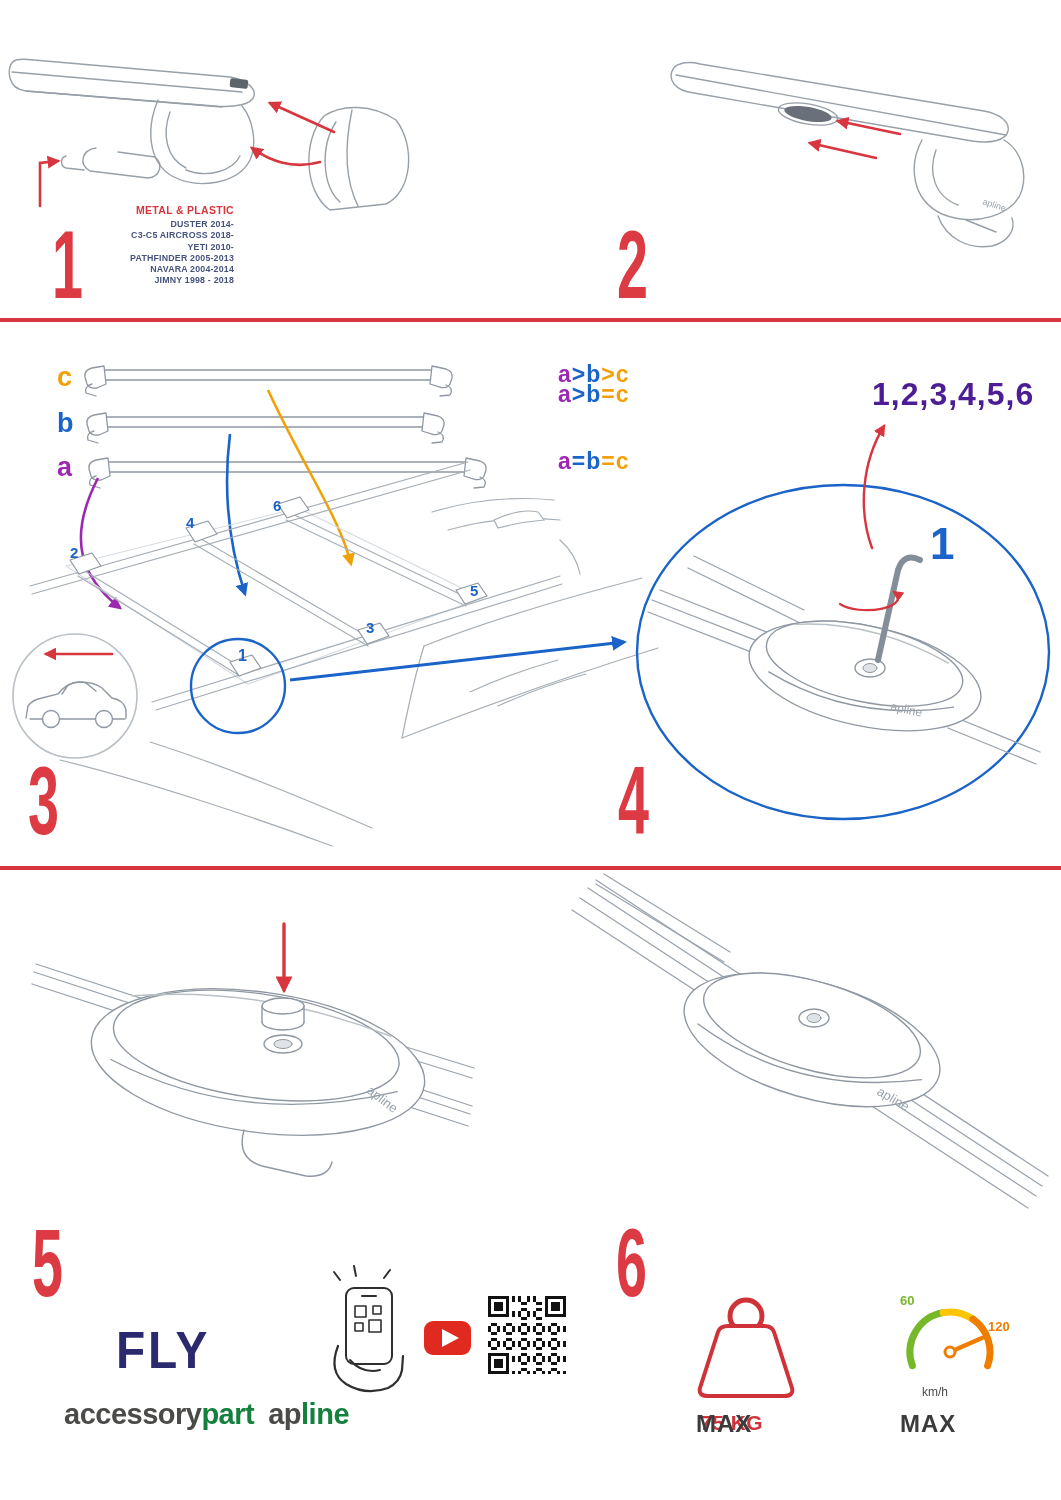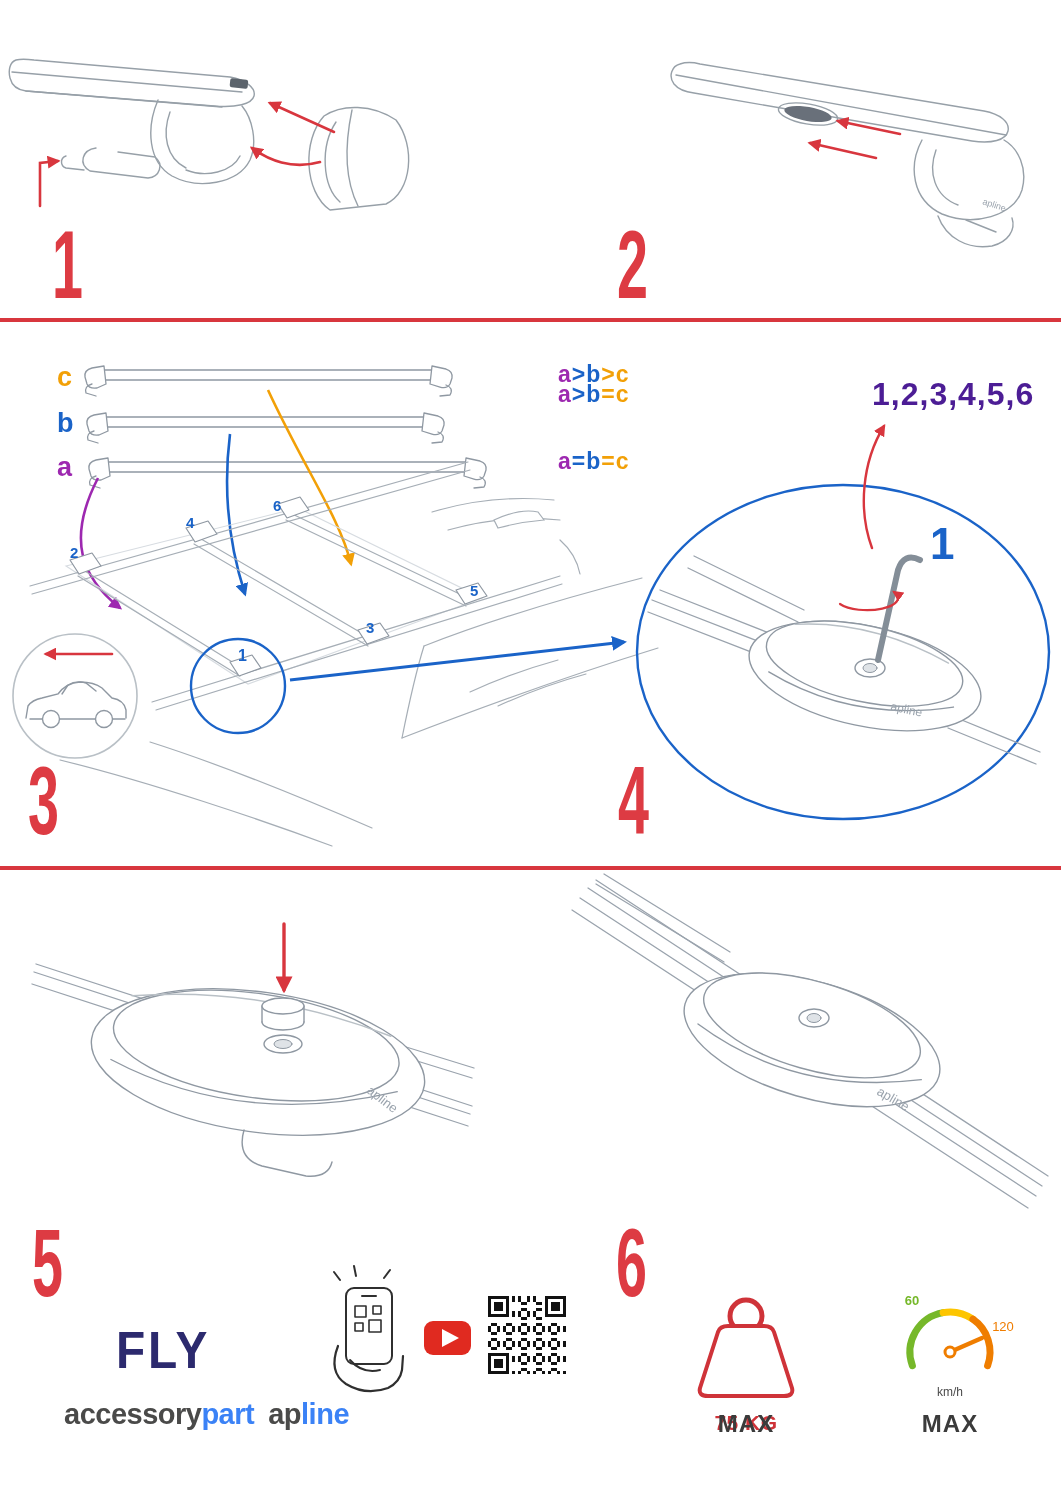--- a/index.html
+++ b/index.html
@@ -13,27 +13,27 @@
   .fitment-list{color:#46527d;font-size:8.8px;font-weight:700;line-height:11.3px;letter-spacing:.2px}
   .bar-label{position:absolute;font-size:27px;font-weight:700;line-height:1}
   .lbl-a{color:#9d28b0}.lbl-b{color:#1a63c8}.lbl-c{color:#f2a007}
   .legend-row{position:absolute;left:558px;font-size:23px;font-weight:700;letter-spacing:1px;line-height:1}
   .p-a{color:#9d28b0}.p-b,.op-b{color:#1a63c8}.p-c,.op-c{color:#f2a007}
   .pos-marker{position:absolute;color:#1a63c8;font-size:15px;font-weight:700;line-height:1}
   .seq{position:absolute;left:872px;top:378px;font-size:32px;font-weight:700;color:#4c1d95;letter-spacing:1px;line-height:1}
   .first-pos{position:absolute;left:930px;top:522px;font-size:44px;font-weight:700;color:#1a63c8;line-height:1}
   .fly{position:absolute;left:116px;top:1324px;font-size:52px;font-weight:600;color:#2c2a6e;letter-spacing:3px;transform:scaleX(.92);transform-origin:left top;line-height:1}
   .brandline{position:absolute;left:64px;top:1400px;font-size:29px;font-weight:600;letter-spacing:-.5px;color:#4a4a49;line-height:1;white-space:nowrap}
-  .brandline .red{color:#3b82f6}
+  .brandline .red{color:#15803d}
   .brandline .gap{display:inline-block;width:14px}
-  .lim{position:absolute;text-align:center;line-height:1}
+  .lim{position:absolute;line-height:1}
   .kg{color:#cf3339;font-size:21px;font-weight:700;letter-spacing:.5px}
   .max{color:#3b3b3b;font-size:24px;font-weight:700;letter-spacing:1px}
   .sp60{color:#76b82a;font-size:13px;font-weight:700}
-  .sp120{color:#ef7d00;font-size:13px;font-weight:400}
+  .sp120{color:#ef7d00;font-size:13px;font-weight:700}
   .kmh{color:#4a4a4a;font-size:12px;font-weight:400}
 </style>
 </head>
 <body>
 
 <div class="page">
 
   <svg class="art" style="top:0" width="1061" height="318" viewBox="0 0 1061 318">
     <defs>
       <marker id="mr-top" viewBox="0 0 10 10" refX="8" refY="5" markerWidth="5" markerHeight="5" orient="auto">
@@ -72,20 +72,31 @@
     </g>
     <g stroke="#d8363e" fill="none" stroke-width="2.6" stroke-linecap="round">
       <path d="M900,134 L838,121" marker-end="url(#mr-top)"></path>
       <path d="M876,158 L810,143" marker-end="url(#mr-top)"></path>
     </g>
   </svg>
 
   <div class="step-num" style="left:52px;top:226px">1</div>
   <div class="step-num" style="left:617px;top:226px">2</div>
 
+  <div class="fitment">
+    <div class="fitment-title">METAL &amp; PLASTIC</div>
+    <div class="fitment-list" id="models-list">
+        <div>DUSTER 2014-</div>
+        <div>C3-C5 AIRCROSS 2018-</div>
+        <div>YETI 2010-</div>
+        <div>PATHFINDER 2005-2013</div>
+        <div>NAVARA 2004-2014</div>
+        <div>JIMNY 1998 - 2018</div>
+      </div>
+  </div>
 
   <div class="divider" style="top:318px"></div>
 
   <svg class="art" style="top:330px" width="1061" height="530" viewBox="0 330 1061 530">
     <defs>
       <marker id="mr-mid" viewBox="0 0 10 10" refX="8" refY="5" markerWidth="5" markerHeight="5" orient="auto">
           <path d="M0,0 L10,5 L0,10 Z" fill="#d8363e"></path>
         </marker>
       <marker id="mb-mid" viewBox="0 0 10 10" refX="8" refY="5" markerWidth="5" markerHeight="5" orient="auto">
           <path d="M0,0 L10,5 L0,10 Z" fill="#1a63c8"></path>

